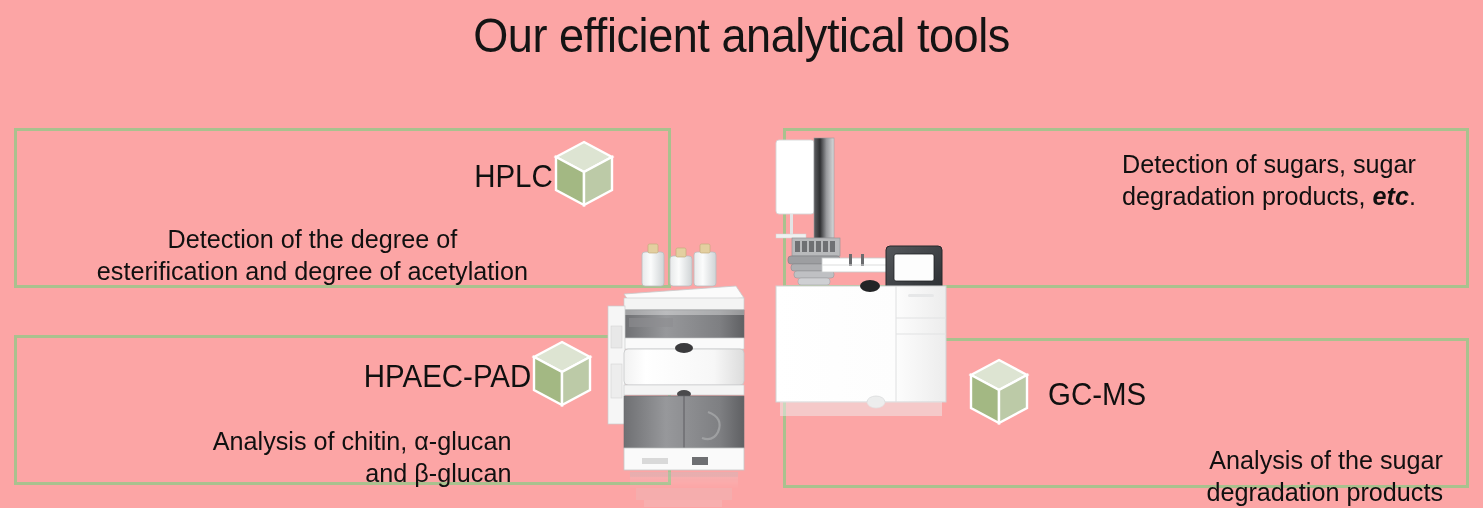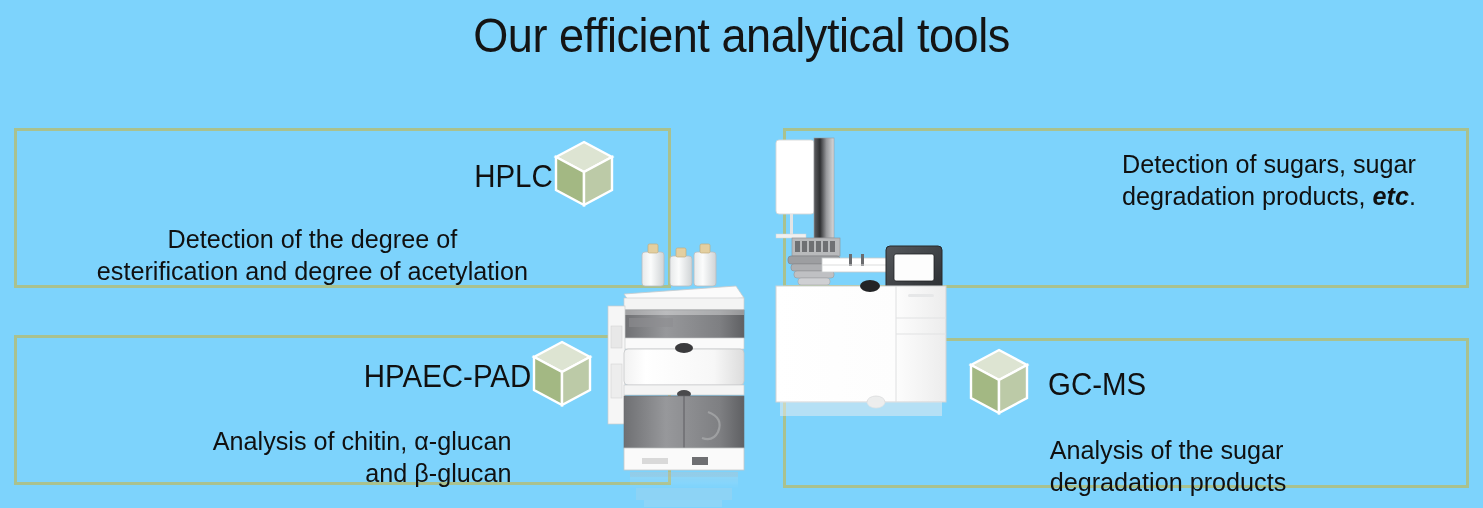--- a/index.html
+++ b/index.html
@@ -9,21 +9,21 @@
   }
   body {
     font-family: "Liberation Sans", sans-serif;
     color: #000000;
   }
   #stage {
     position: relative;
     width: 1483px;
     height: 508px;
     overflow: hidden;
-    background: #7dd3fc;
+    background: #fca5a5;
   }
 
   
   #page-title {
     position: absolute;
     left: 0;
     top: 4px;
     width: 1483px;
     text-align: center;
     font-size: 49px;
@@ -88,21 +88,21 @@
   #hpaec-text  { left: 14px; top: 340px; width: 657px; text-align: right; }
   #hpaec-text .head-row { justify-content: flex-end; padding-right: 78px; }
   #hpaec-text .heading  { transform-origin: 100% 50%; }
   #hpaec-text .desc     { margin-top: 11px; padding-right: 168px; transform-origin: 100% 50%;}
 
   #ion-text    { left: 985px; top: 140px; width: 490px; text-align: center; }
   #ion-text .head-row  { justify-content: flex-start; }
   #ion-text .heading   { transform-origin: 0% 50%; margin-left: 16px;}
   #ion-text .desc      { margin-top: 8px; padding-left: 108px; transform-origin: 0% 50%;}
 
-  #gcms-text   { left: 968px; top: 348px; width: 500px; text-align: left; }
+  #gcms-text   { left: 968px; top: 358px; width: 500px; text-align: right; }
   #gcms-text .head-row { justify-content: flex-start; }
   #gcms-text .heading  { transform-origin: 0% 50%; margin-left: 18px;}
   #gcms-text .desc     { margin-top: 12px; padding-left: 86px; transform-origin: 0% 50%;}
 
   
   .instrument {
     position: absolute;
     z-index: 4;
   }
   #hplc-photo { left: 596px; top: 236px; width: 170px; height: 272px; }

